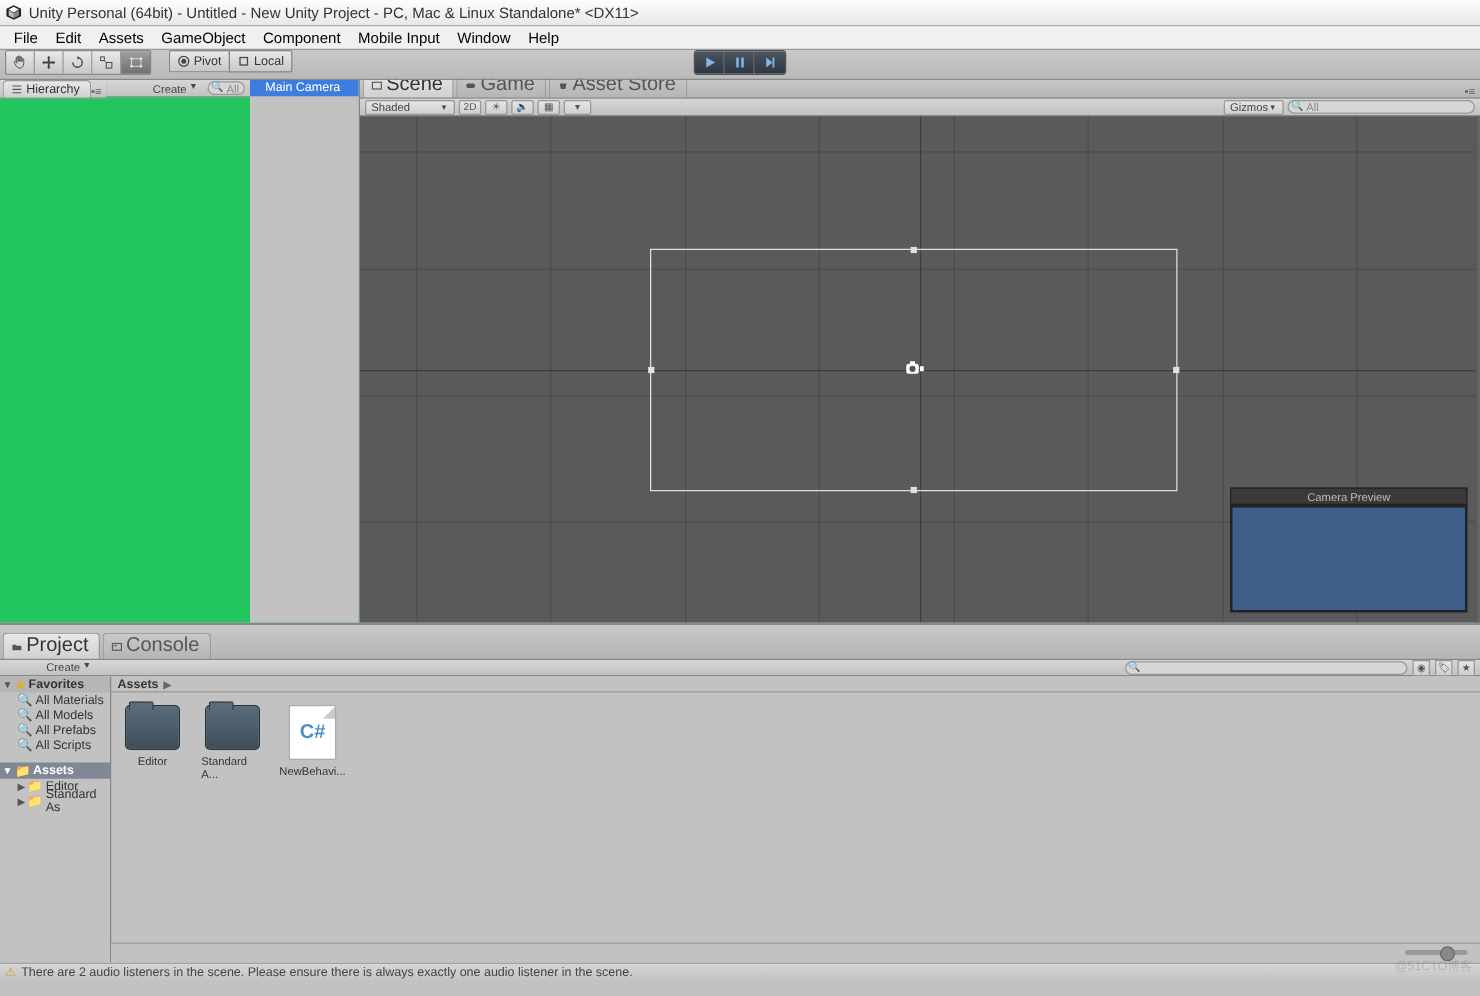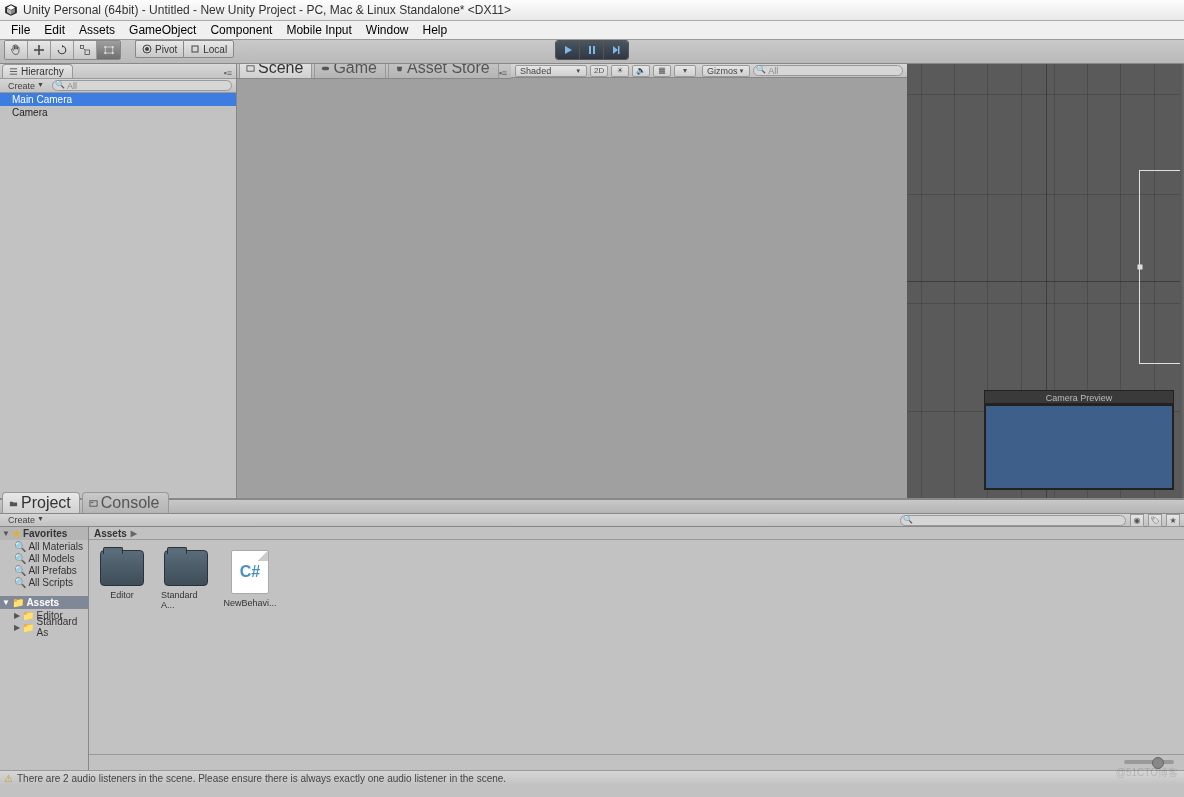--- a/index.html
+++ b/index.html
@@ -23,52 +23,52 @@
 .pivot-btn { height:18px; padding:0 6px; background:linear-gradient(#e8e8e8,#c8c8c8); border:1px solid #888; display:flex; align-items:center; font-size:10px; color:#333; gap:3px; cursor:pointer;}
 .pivot-btn:first-child{border-radius:2px 0 0 2px; border-right:none;}
 .pivot-btn:last-child{border-radius:0 2px 2px 0;}
 .playback { position:absolute; left:50%; transform:translateX(-50%); display:flex; border:1px solid #555; border-radius:3px; overflow:hidden; }
 .play-btn { width:24px; height:18px; background:linear-gradient(#4a5560,#2f3742); border-right:1px solid #555; display:flex; align-items:center; justify-content:center; cursor:pointer; }
 .play-btn:last-child{border-right:none;}
 .play-btn svg { fill:#7fb7e8; }
 
 
 .upper { display:flex; height: 434px; }
-.hierarchy { width:237px; background:#22c55e; display:flex; flex-direction:column; border-right:1px solid #888;}
+.hierarchy { width:288px; background:#22c55e; display:flex; flex-direction:row; border-right:1px solid #888;}
 .tab-header { height:15px; background:linear-gradient(#d8d8d8,#c5c5c5); border-bottom:1px solid #999; display:flex; align-items:flex-end; font-size:10px;}
 .tab { padding:1px 8px 1px 6px; background:linear-gradient(#e8e8e8,#d0d0d0); border:1px solid #999; border-bottom:none; border-radius:4px 4px 0 0; margin-left:2px; display:flex; align-items:center; gap:3px; color:#333;}
 .tab.inactive{ background:linear-gradient(#c8c8c8,#b5b5b5); color:#555;}
 .sub-toolbar { height:14px; background:linear-gradient(#d6d6d6,#c2c2c2); border-bottom:1px solid #999; display:flex; align-items:center; font-size:9px; padding:0 4px; gap:4px; }
-.create-dd { padding:0 4px; display:flex; gap:2px; cursor:pointer; color:#444;}
+.create-dd { padding:0 4px; display:flex; gap:2px; cursor:pointer; color:#444;margin-left:29px;}
 .search-field { flex:1; height:11px; background:#d6d6d6; border:1px solid #999; border-radius:6px; font-size:9px; padding:0 4px 0 14px; color:#888; position:relative;}
 .search-field::before{ content:"🔍"; position:absolute; left:2px; top:-1px; font-size:8px; color:#888;}
 .hierarchy-list { flex:1; background:#c2c2c2; overflow:auto; font-size:10px; color:#222;}
 .h-item { padding:0 4px 0 12px; height:13px; display:flex; align-items:center; cursor:pointer;}
 .h-item.selected { background:#3e7de0; color:#fff;}
 
 
-.center { flex:1; display:flex; background:#a0a0a0;}
+.center { flex:1; display:flex; flex-direction:column; background:#a0a0a0;}
 .center-tabs { height:15px; background:linear-gradient(#c8c8c8,#b5b5b5); display:flex; align-items:flex-end; border-bottom:1px solid #888;}
 .scene-toolbar { height:14px; background:linear-gradient(#d6d6d6,#c2c2c2); border-bottom:1px solid #888; display:flex; align-items:center; font-size:9px; padding:0 4px; gap:3px; position:relative;}
 .dd { padding:0 6px 0 4px; border:1px solid #999; background:linear-gradient(#e6e6e6,#cfcfcf); border-radius:2px; height:12px; display:flex; align-items:center; color:#444; cursor:pointer; gap:2px;}
 .scene-tool-btn{ width:18px; height:12px; border:1px solid #999; background:linear-gradient(#e6e6e6,#cfcfcf); border-radius:2px; display:flex; align-items:center; justify-content:center; font-size:8px; color:#555; cursor:pointer;}
 .scene-view { flex:1; background:#5a5a5a; position:relative; overflow:hidden;}
 .grid-line-v { position:absolute; top:0; bottom:0; width:1px; background:rgba(0,0,0,0.15);}
 .grid-line-h { position:absolute; left:0; right:0; height:1px; background:rgba(0,0,0,0.15);}
 .camera-rect { position:absolute; border:1px solid #e0e0e0;}
 .handle { position:absolute; width:5px; height:5px; background:#e0e0e0; transform:translate(-50%,-50%);}
 .cam-icon { position:absolute; color:#fff; font-size:14px;}
 .cam-preview { position:absolute; right:10px; bottom:8px; width:190px; }
 .cam-preview-title{ height:14px; background:#3a3a3a; color:#bbb; font-size:9px; text-align:center; line-height:14px; border:1px solid #222;}
 .cam-preview-body{ height:86px; background:#3d5f8a; border:2px solid #222;}
 .side-bar-right{ position:absolute; right:0; top:0; bottom:0; width:4px; background:linear-gradient(90deg,#555,#6a6a6a);}
 
 
 .bottom { height: 272px; display:flex; flex-direction:column; border-top:2px solid #888;}
-.proj-tabs{ height:14px; background:linear-gradient(#c8c8c8,#b5b5b5); display:flex; align-items:flex-end; border-bottom:1px solid #888;text-align:right;}
+.proj-tabs{ height:28px; background:linear-gradient(#c8c8c8,#b5b5b5); display:flex; align-items:flex-end; border-bottom:1px solid #888;text-align:right;}
 .proj-toolbar{ height:13px; background:linear-gradient(#d6d6d6,#c2c2c2); border-bottom:1px solid #888; display:flex; align-items:center; font-size:9px; padding:0 4px; justify-content:space-between;}
 .proj-toolbar-right{display:flex; align-items:center; gap:4px;}
 .proj-search{ width:226px; height:11px; background:#d6d6d6; border:1px solid #999; border-radius:6px; padding:0 4px 0 14px; position:relative;}
 .proj-search::before{content:"🔍"; position:absolute; left:2px; top:-1px; font-size:8px; color:#888;}
 .tiny-btn{width:14px;height:13px;border:1px solid #999;background:linear-gradient(#e6e6e6,#cfcfcf);font-size:8px;display:flex;align-items:center;justify-content:center;color:#555;cursor:pointer;}
 .proj-body{ flex:1; display:flex; background:#c2c2c2; overflow:hidden;}
 .proj-tree{ width:89px; border-right:1px solid #888; font-size:10px; overflow:auto;}
 .tree-section{ color:#333; }
 .tree-head{ height:13px; display:flex; align-items:center; padding:0 2px; gap:2px; background:#b5b5b5; font-weight:bold;}
 .tree-item{ height:12px; display:flex; align-items:center; padding-left:14px; gap:2px; color:#333; cursor:pointer;}
@@ -204,21 +204,20 @@
     </div>
     <div class="sub-toolbar">
       <div class="create-dd">
           <span>Create</span>
           <span style="font-size:7px">▼</span>
         </div>
       <div class="search-field">All</div>
     </div>
     <div class="hierarchy-list">
       <div class="h-item selected">Main Camera</div>
-      <div class="h-item">Camera</div>
     </div>
   </div>
 
   <div class="center">
     <div class="center-tabs">
       <div class="tab">
           <svg width="9" height="9" viewBox="0 0 10 10">
             <rect x="1" y="2" width="8" height="6" fill="none" stroke="#555"></rect>
           </svg>
           <span>Scene</span>

